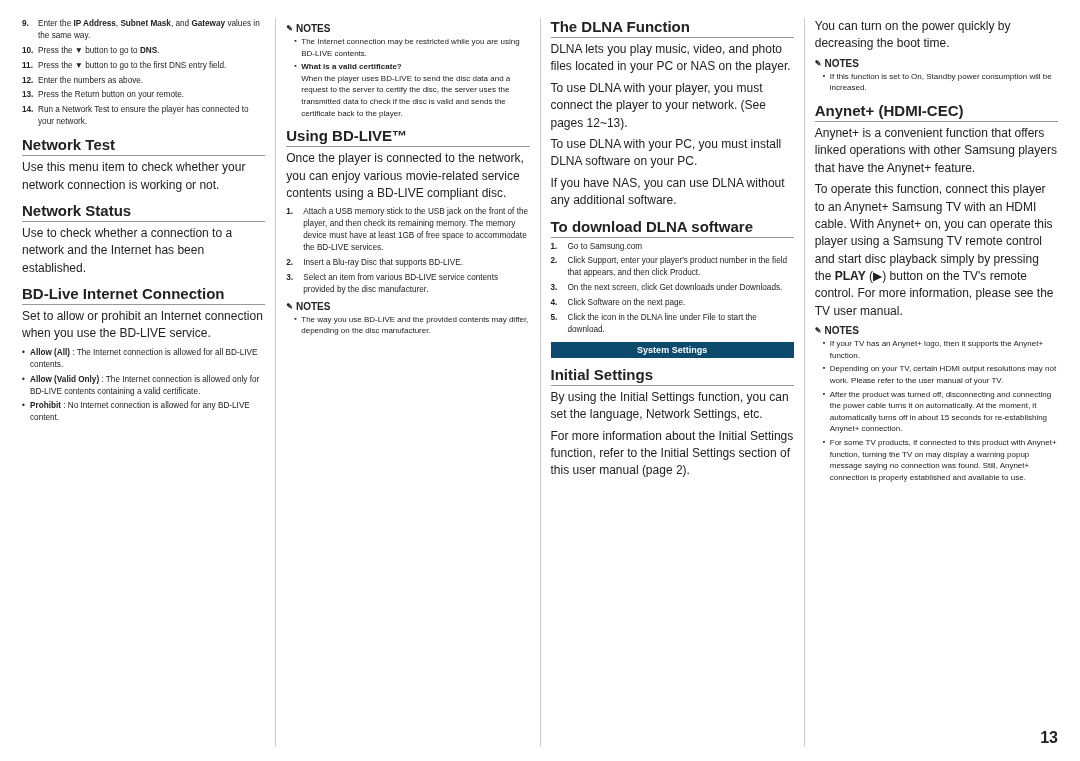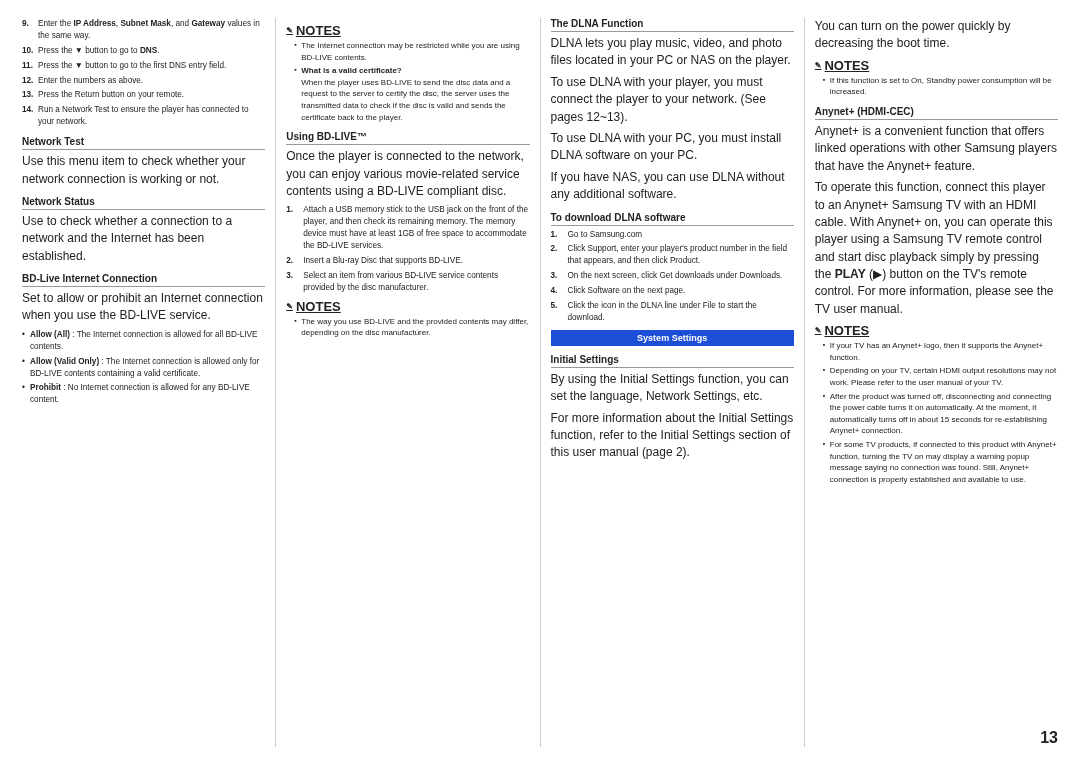--- a/index.html
+++ b/index.html
@@ -27,21 +27,21 @@
     }
     .col {
       flex: 1;
       padding: 0 10px;
       border-right: 1px solid #ccc;
     }
     .col:first-child { padding-left: 0; }
     .col:last-child { border-right: none; padding-right: 0; }
 
     .section-title {
-      font-size: 10px;
+      font-size: 15px;
       font-weight: bold;
       margin-bottom: 3px;
       margin-top: 8px;
       border-bottom: 1px solid #999;
       padding-bottom: 2px;
     }
     .section-title:first-child { margin-top: 0; }
 
     p {
       font-size: 12px;
@@ -82,27 +82,26 @@
     .bullet-list li::before {
       content: "•";
       position: absolute;
       left: 0;
     }
 
     .notes-box {
       margin: 5px 0 4px 0;
     }
     .notes-title {
-      font-size: 13px;
+      font-size: 10px;
       font-weight: bold;
       display: flex;
       align-items: center;
       gap: 3px;
       margin-bottom: 2px;
-      text-decoration: underline;
     }
     .notes-title::before {
       content: "✎";
       font-size: 8px;
     }
     .notes-list {
       list-style: none;
       padding-left: 8px;
       margin: 0;
     }
@@ -114,21 +113,21 @@
       padding-left: 7px;
     }
     .notes-list li::before {
       content: "▪";
       position: absolute;
       left: 0;
       font-size: 7px;
     }
 
     .system-settings-bar {
-      background: #1d4ed8;
+      background: #0c4a6e;
       color: #fff;
       font-size: 9px;
       font-weight: bold;
       text-align: center;
       padding: 3px 0;
       margin: 6px 0 4px 0;
     }
 
     .page-number {
       position: absolute;

